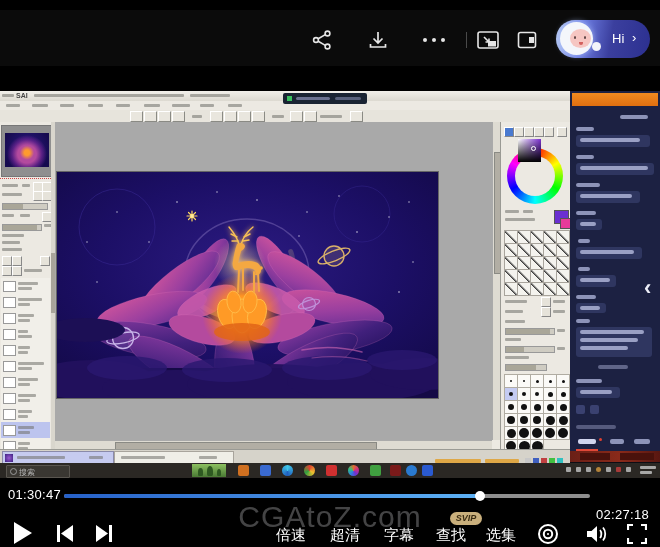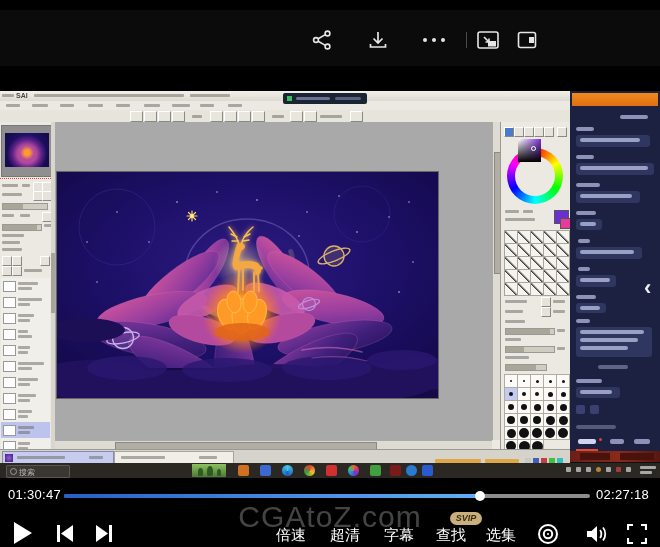--- a/index.html
+++ b/index.html
@@ -167,20 +167,31 @@
         <rect x="12" y="12" width="8" height="5.5" fill="#e6e6e6" stroke="none"></rect>
       </svg>
     </div>
     <div class="a tico" style="left:516px;top:19px;">
       <svg width="22" height="22" viewBox="0 0 22 22" fill="none" stroke="#e6e6e6" stroke-width="1.6">
         <rect x="2.5" y="3.5" width="17" height="15" rx="2"></rect>
         <rect x="13" y="8" width="5" height="6" fill="#e6e6e6" stroke="none"></rect>
       </svg>
     </div>
 
+    <div class="a avatar-pill">
+      <div class="a av-helmet">
+        <div class="a av-face"></div>
+        <div class="a av-eye" style="left:14px;"></div>
+        <div class="a av-eye" style="left:24px;"></div>
+        <div class="a av-mouth"></div>
+        <div class="a av-arm"></div>
+      </div>
+      <span class="a av-hi">Hi</span>
+      <span class="a av-ch">›</span>
+    </div>
   </div>
 
   <div class="a video-area">
     <div class="a desktop">
 
       <div class="a sai">
         <div class="a sai-tb">
           <div class="a gb" style="left:2px;top:3px;width:12px;"></div>
           <span class="a sai-name">SAI</span>
           <div class="a gb" style="left:34px;top:3px;width:150px;"></div>
@@ -746,21 +757,21 @@
 
     </div>
   </div>
 
   <div class="a playerbar">
     <div class="a ptime" style="left:8px;">01:30:47</div>
     <div class="a ptrack" style="background: rgb(142, 142, 142);">
       <div class="pfill" style="width: 79%; background: linear-gradient(90deg, rgb(38, 96, 200), rgb(93, 177, 245));"></div>
       <div class="pthumb" style="left: 79%;"></div>
     </div>
-    <div class="a ptime" style="left:596px;">02:27:18</div>
+    <div class="a ptime" style="left:596px;margin-top:20px;">02:27:18</div>
 
     <div class="a wmark">CGAtoZ.com</div>
 
     <div class="a picon" style="left:13px;top:40px;">
       <svg width="20" height="22" viewBox="0 0 20 22">
           <polygon points="1,0 1,22 19,11" fill="#fff"></polygon>
         </svg>
     </div>
     <div class="a picon" style="left:56px;top:43px;">
       <svg width="18" height="17" viewBox="0 0 18 17">

